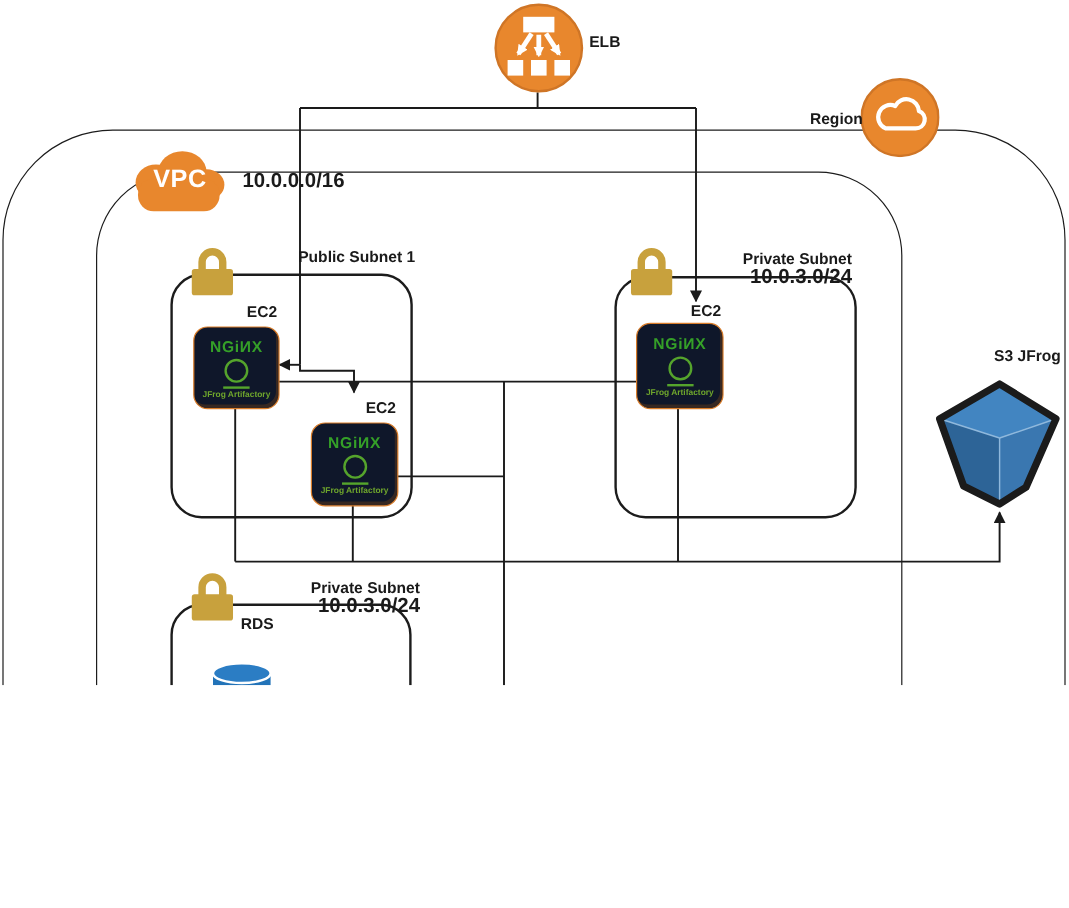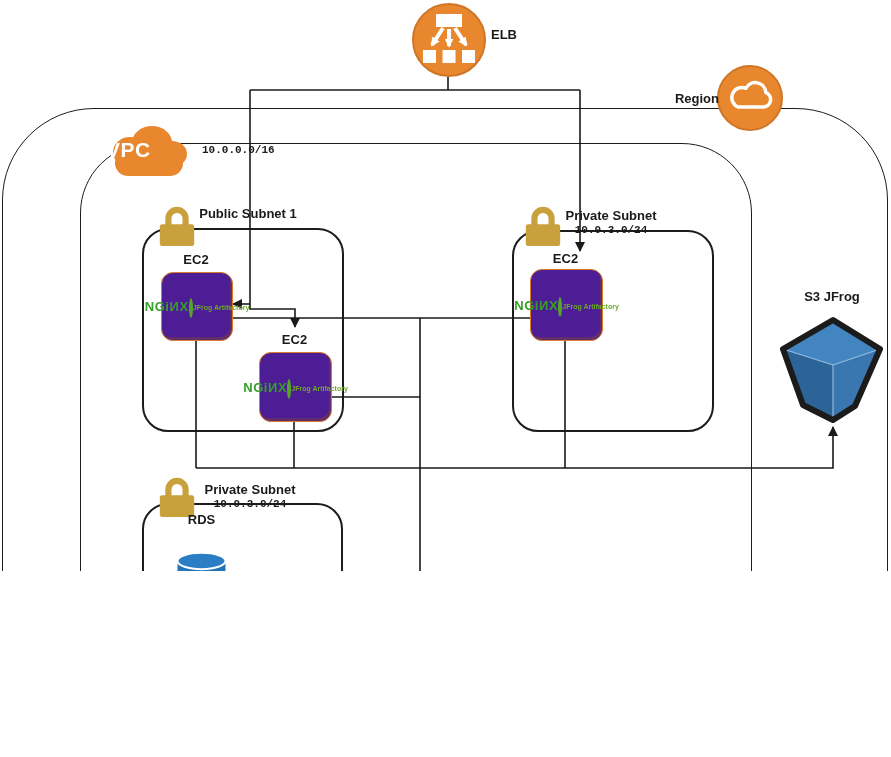--- a/index.html
+++ b/index.html
@@ -8,37 +8,37 @@
     font-family:"Liberation Sans", sans-serif; color:#1a1a1a; overflow:hidden;
   }
   .abs { position:absolute; }
   
   .box { position:absolute; border:1.6px solid #1c1c1c; background:transparent; }
   .box.region { border-radius:92px; }
   .box.vpc    { border-radius:70px; }
   .box.subnet { border-radius:26px; border-width:2px; }
   
   .lbl { position:absolute; font-weight:bold; font-size:13px; line-height:15px; white-space:nowrap; }
-  .lbl.center { text-align:center; white-space:normal; }
-  .cidr { font-size:11px;font-family:Liberation Mono, monospace; }
+  .lbl.center { text-align:right; white-space:normal; }
+  .cidr { font-size:17px; }
   .two-line { white-space:normal; }
   
   #wires { position:absolute; left:0; top:0; pointer-events:none; }
   
   .ec2-badge {
-    position:absolute; border-radius:12px; background:#4c1d95;
+    position:absolute; border-radius:12px; background:#0f172a;
     border:1px solid #d97c29; box-shadow: inset -2px -3px 0 rgba(150,80,15,.30);
-    display:flex; flex-direction:row; align-items:center; justify-content:center;
+    display:flex; flex-direction:column; align-items:center; justify-content:center;
   }
   .nginx-word { color:#35A028; font-weight:bold; font-size:13px; letter-spacing:.6px; }
   .jf-circle { width:16px; height:16px; border:2px solid #55a42c; border-radius:50%; margin-top:3px; }
   .jf-line { width:22px; height:2px; background:#55a42c; margin-top:3px; }
   .jf-text { color:#6FA62C; font-size:7px; font-weight:bold; margin-top:2px; white-space:nowrap; }
   
-  .vpc-word { position:absolute; left:0; top:17px; width:100%; 
+  .vpc-word { position:absolute; left:0; top:17px; width:100%; text-align:center;
     color:#fff; font-weight:bold; font-size:21px; letter-spacing:.5px; }
   
   .rds-word { position:absolute; left:0; top:24px; width:100%; text-align:center;
     color:#fff; font-weight:bold; font-size:27px; }
 </style>
 </head>
 <body>
 
 <div id="canvas">
 

